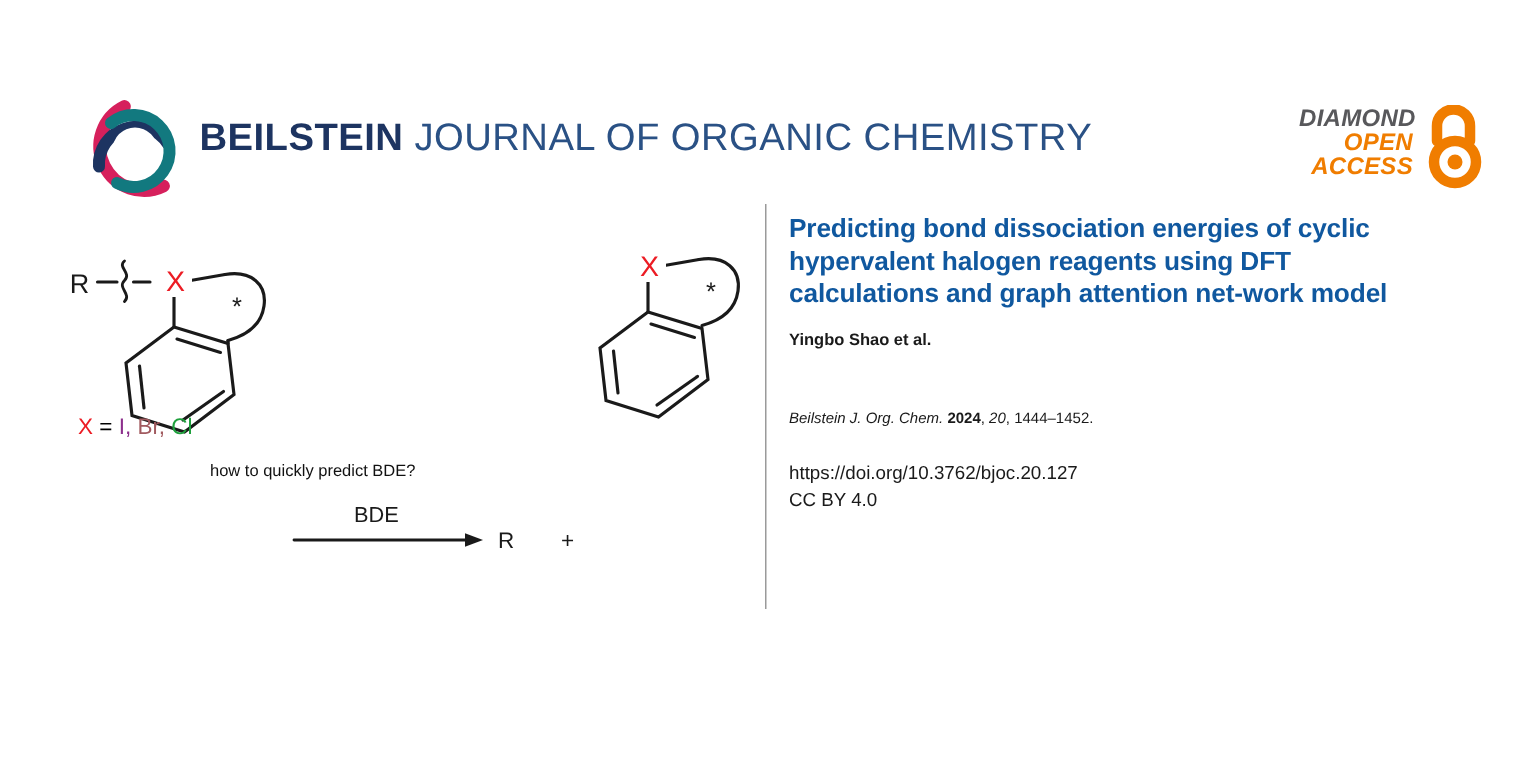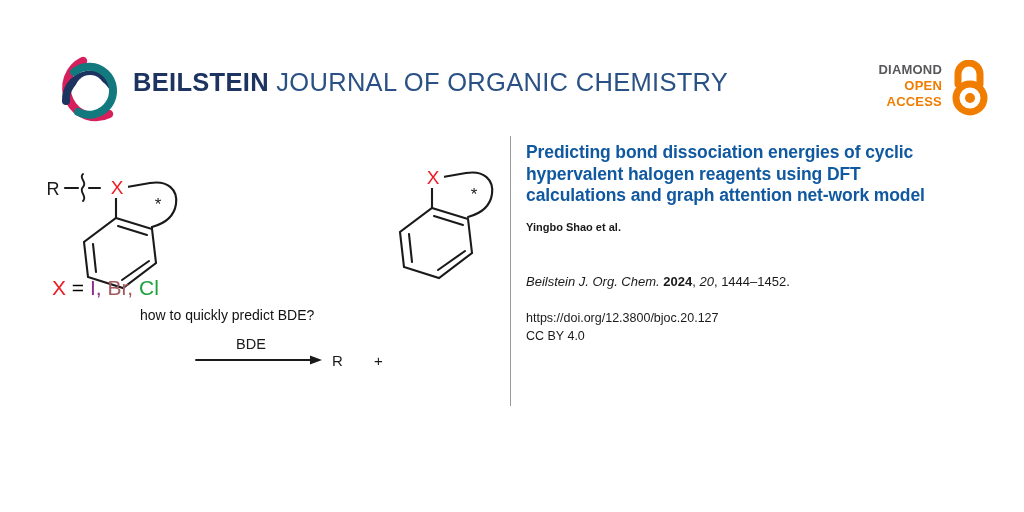--- a/index.html
+++ b/index.html
@@ -11,21 +11,21 @@
     width: 1024px;
     height: 512px;
     position: relative;
     font-family: "Liberation Sans", sans-serif;
     overflow: hidden;
   }
 
   
   .header {
     position: absolute;
-    left: 0; top: 0;
+    left: 0; top: 10px;
     width: 827px;
     height: 130px;
   }
   .logo-mark {
     position: absolute;
     left: 52px; top: 52px;
     width: 76px; height: 76px;
   }
   .journal-title {
     position: absolute;
@@ -48,24 +48,25 @@
   .oa-badge {
     position: absolute;
     left: 866px; top: 60px;
     width: 125px; height: 62px;
   }
   .oa-words {
     position: absolute;
     left: 0; top: 2px;
     width: 76px;
     text-align: right;
-    font-size: 13px;
+    font-size: 16px;
     font-weight: bold;
     line-height: 16px;
     letter-spacing: 0.2px;
+    font-style: italic;
   }
   .oa-diamond { color: #58585b; }
   .oa-open, .oa-access { color: #f07d00; text-align: right; }
   .oa-lock {
     position: absolute;
     left: 84px; top: 0px;
     width: 40px; height: 56px;
   }
 
   
@@ -80,21 +81,21 @@
   .scheme {
     position: absolute;
     left: 0; top: 130px;
     width: 510px; height: 280px;
   }
   .scheme svg { display: block; }
 
   .xlegend {
     position: absolute;
     left: 52px; top: 147px;
-    font-size: 21px;
+    font-size: 15px;
     line-height: 1;
     white-space: nowrap;
   }
   .at-x  { color: #ec1c24; font-weight: normal; }
   .at-eq { color: #000000; }
   .at-i  { color: #8c2f8c; }
   .at-br { color: #a15a5f; }
   .at-cl { color: #1ea03c; }
 
   .bde-label {
@@ -117,21 +118,21 @@
     color: #1a1a1a;
   }
 
   
   .notes {
     position: absolute;
     left: 140px; top: 308px;
     width: 340px;
   }
   .notes .q {
-    font-size: 14px;
+    font-size: 11px;
     color: #111;
     line-height: 1.1;
     margin-bottom: 17px;
     white-space: nowrap;
   }
   .notes .b {
     font-size: 14.5px;
     color: #111;
     line-height: 1.1;
     margin-bottom: 17px;
@@ -153,21 +154,21 @@
     letter-spacing: -0.1px;
   }
   .art-authors {
     font-size: 11px;
     color: #1a1a1a;
     line-height: 1.2;
     margin: 0 0 40px 0;
     font-weight: bold;
   }
   .art-citation {
-    font-size: 13px;
+    font-size: 10px;
     color: #1a1a1a;
     line-height: 1.2;
     margin: 0 0 20px 0;
   }
   .art-citation .ci { font-style: italic; }
   .art-citation .cb { font-weight: bold; }
   .art-doi {
     font-size: 12.5px;
     color: #1a1a1a;
     line-height: 1.45;
@@ -286,17 +287,17 @@
 
   <div class="art-title">Predicting bond dissociation energies of cyclic hypervalent halogen reagents using DFT calculations and graph attention net-work model</div>
 
   <div class="art-authors">Yingbo Shao et al.</div>
 
   <div class="art-citation">
     <span class="ci">Beilstein J. Org. Chem.</span><span> </span><span class="cb">2024</span><span>, </span><span class="ci">20</span><span>, </span><span>1444–1452.</span>
   </div>
 
   <div class="art-doi">
-    <div>https://doi.org/12.3800/bjoc.20.127</div>
+    <div>https://doi.org/10.3762/bjoc.20.127</div>
     <div>CC BY 4.0</div>
   </div>
 
 </div>
 
 </body></html>

